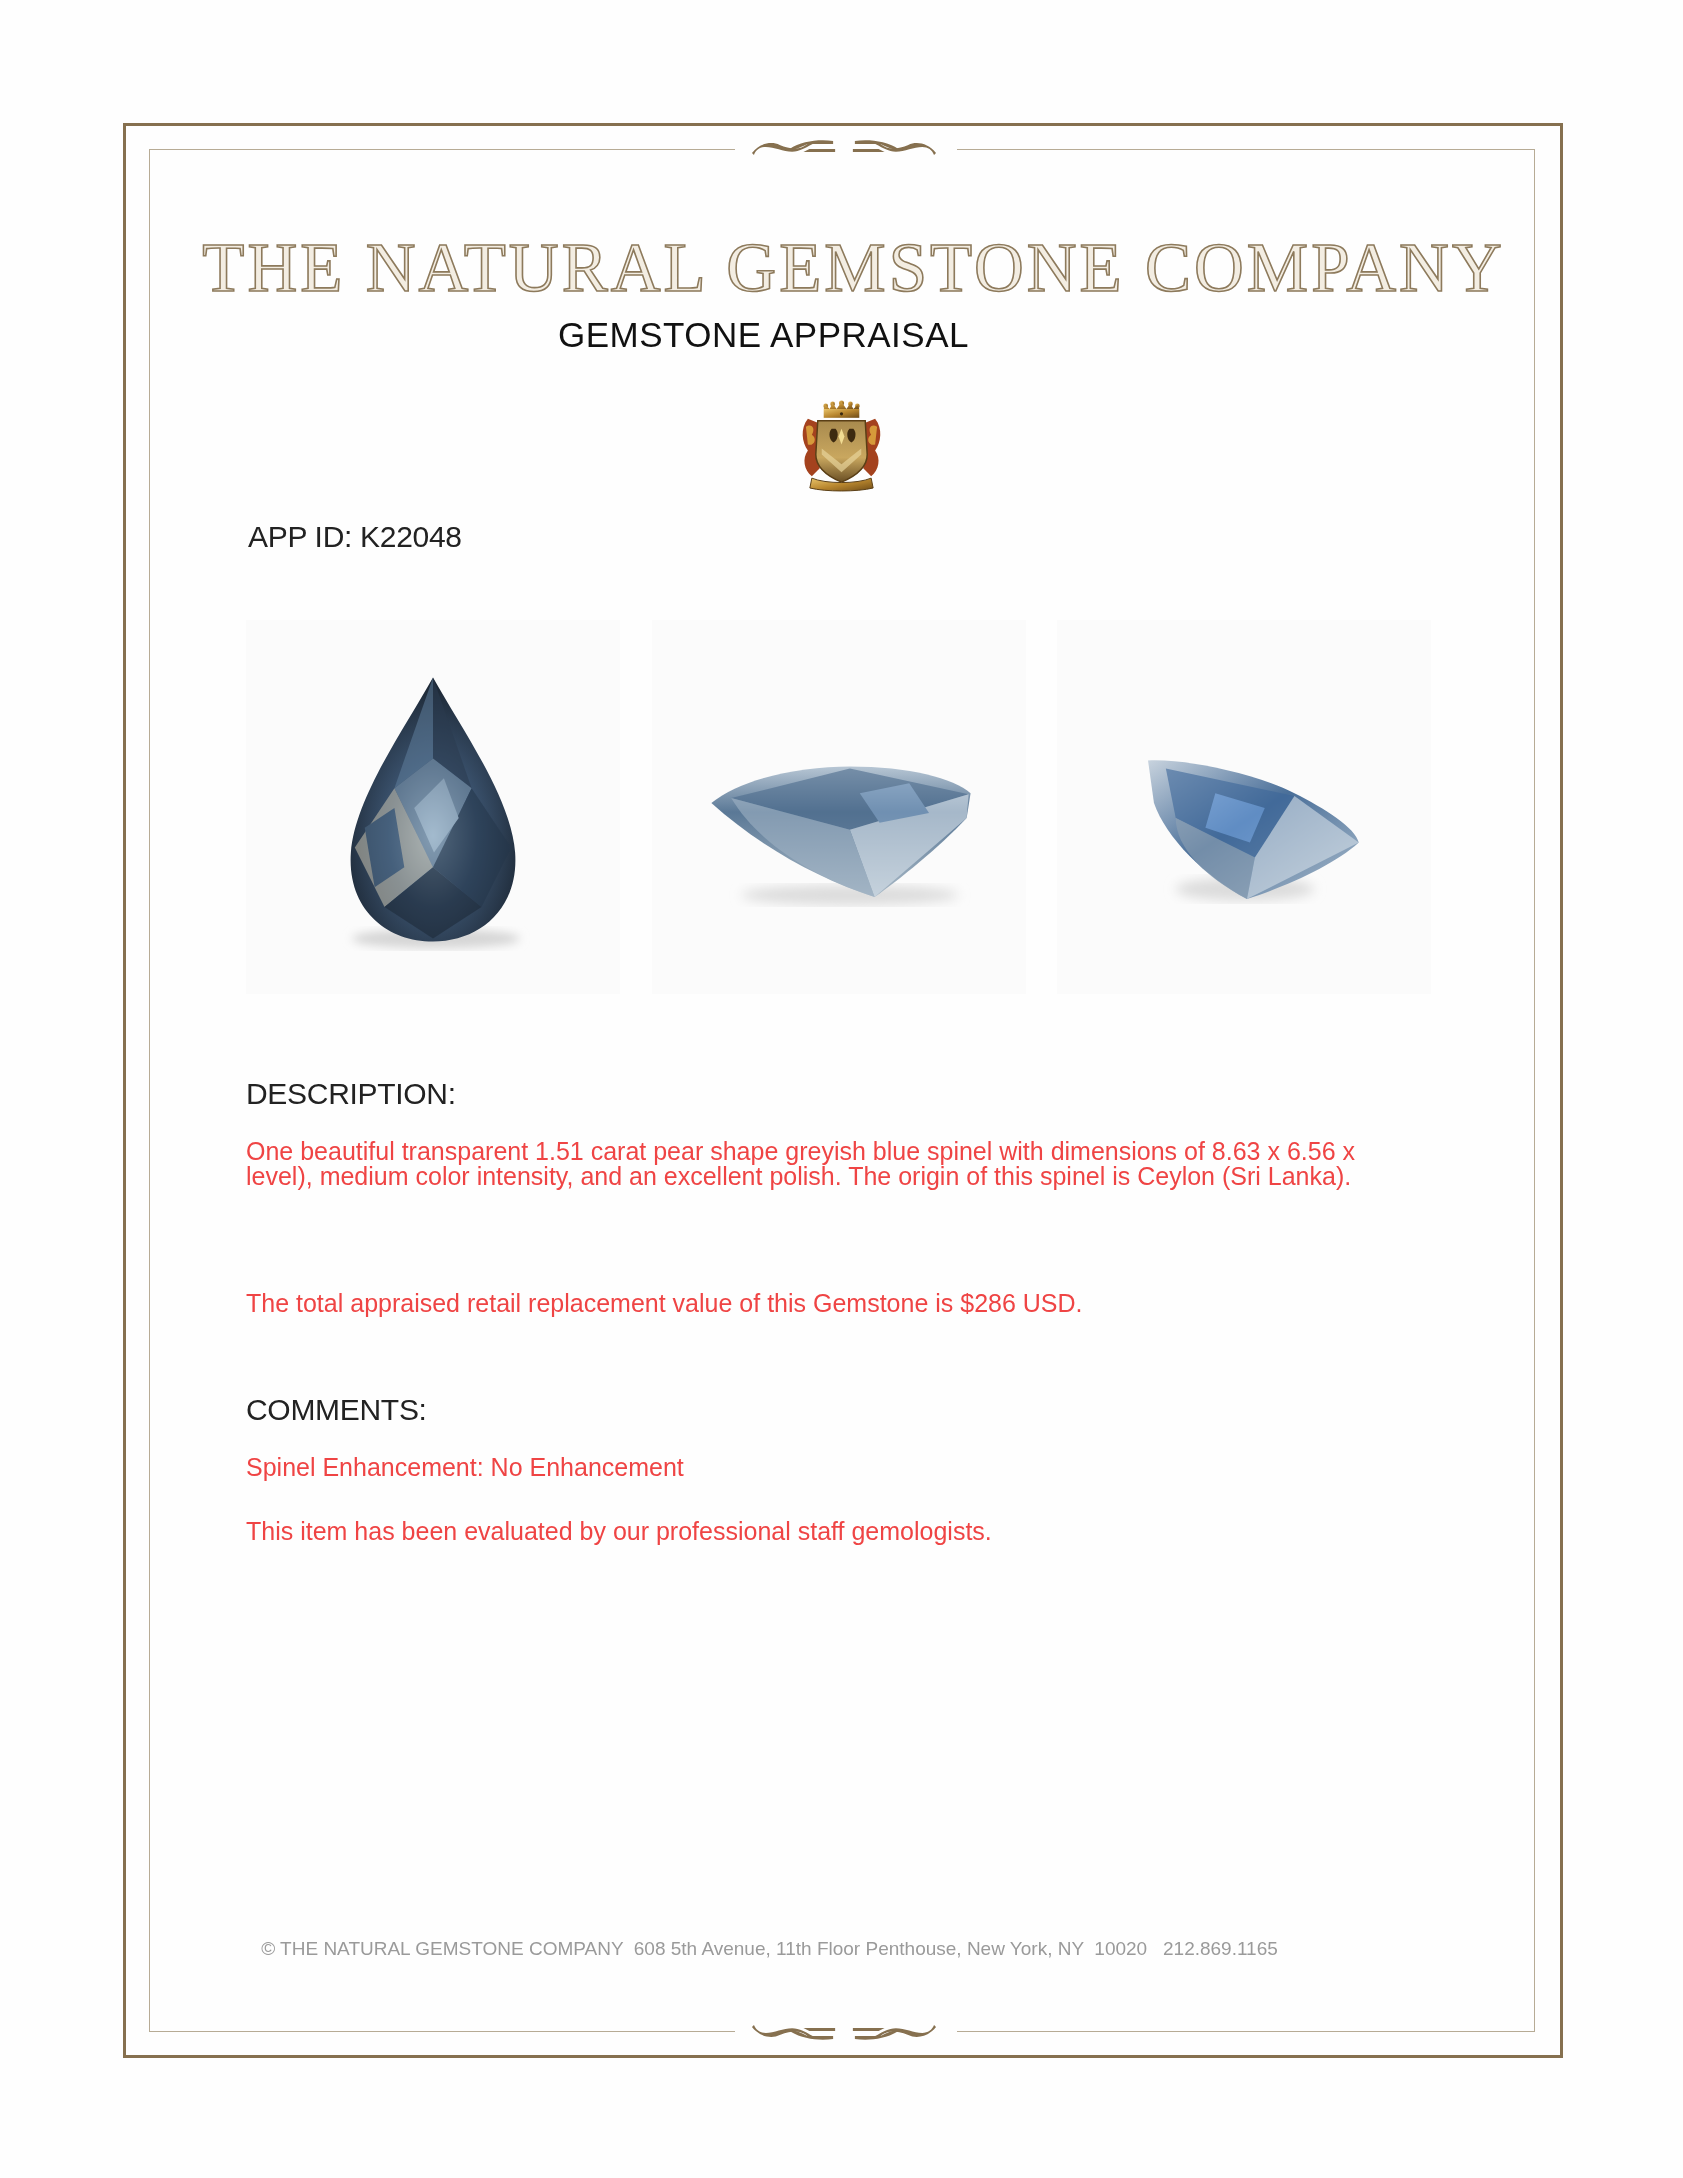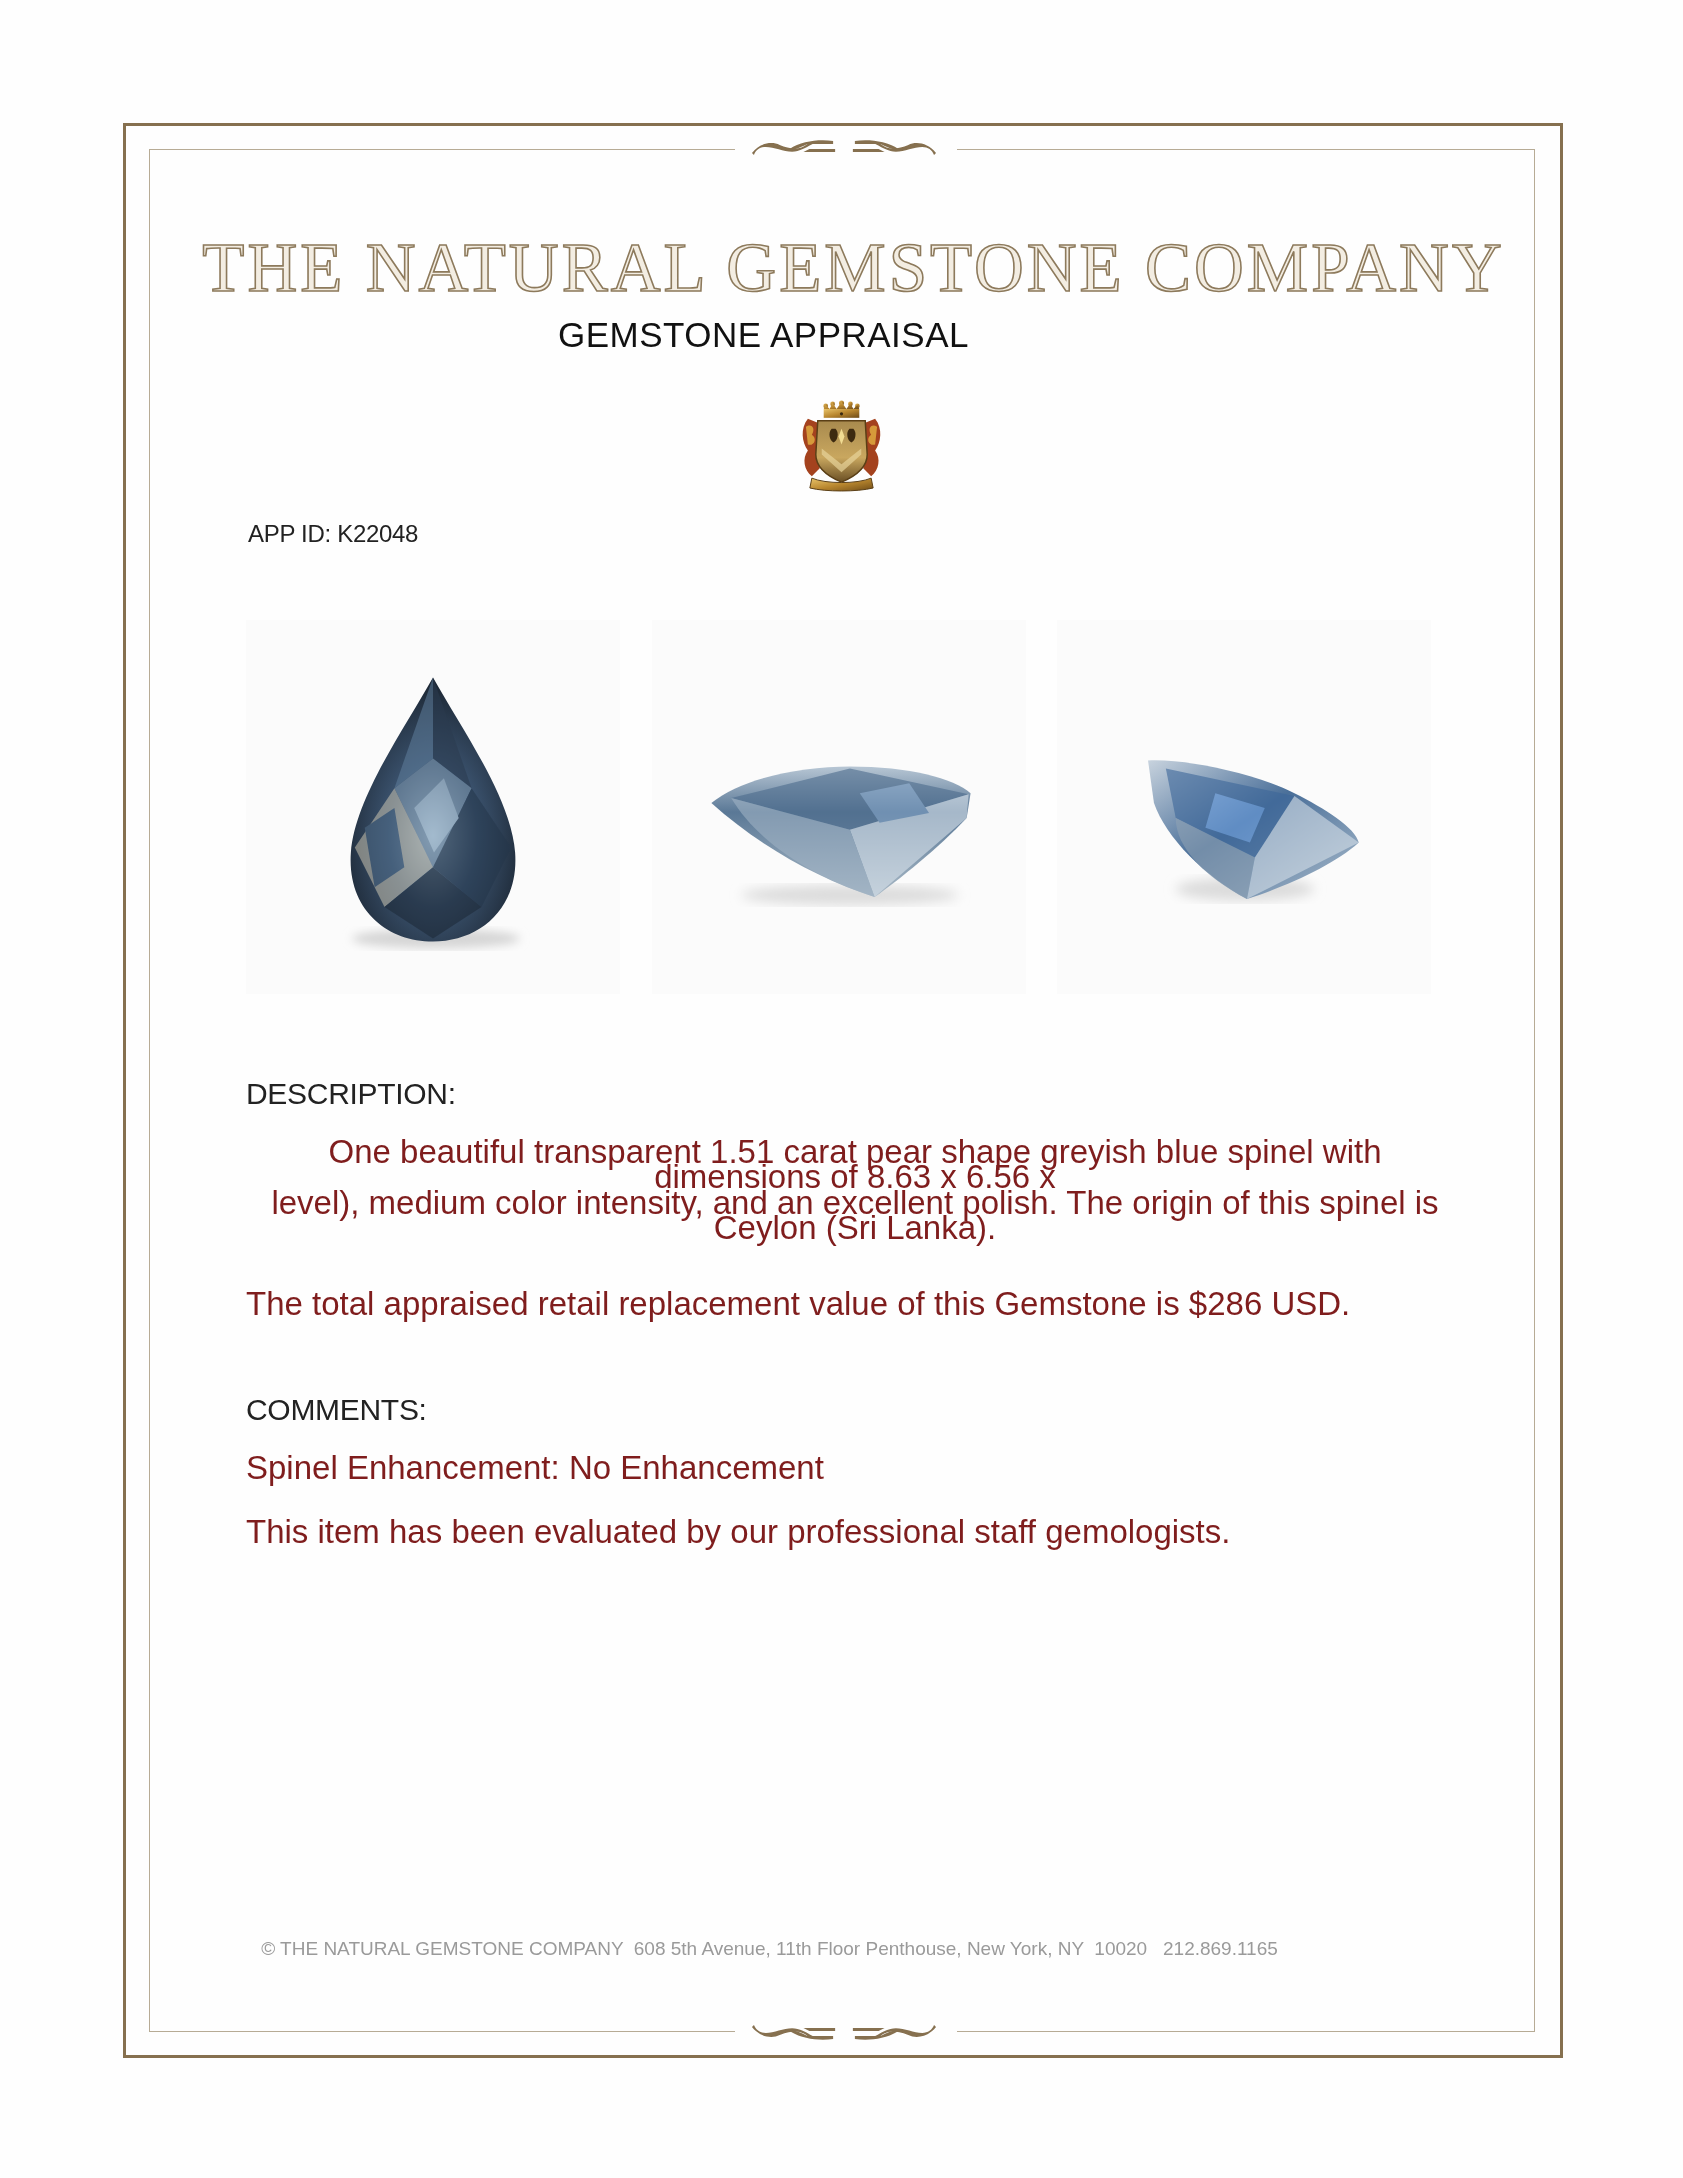--- a/index.html
+++ b/index.html
@@ -5,25 +5,25 @@
   html, body { margin:0; padding:0; }
   body { width:1683px; height:2178px; background:#fefefe; position:relative; overflow:hidden; font-family:"Liberation Sans", sans-serif; color:#1a1a1a; }
   .abs { position:absolute; }
   .outer-frame { left:123px; top:123px; width:1434px; height:1929px; border:3px solid #86704f; box-sizing:content-box; }
   .inner-frame { left:149px; top:149px; width:1384px; height:1881px; border:1.5px solid #b7ab95; }
   .frame-gap { background:#fefefe; height:8px; }
   .ornament { width:188px; height:22px; }
   .title { left:0; width:1683px; top:234px; text-align:center; font-family:"Liberation Serif", "DejaVu Serif", serif; font-size:69px; letter-spacing:3px; color:#f3ede2; -webkit-text-stroke:1.6px #8d7a5c; line-height:1; white-space:nowrap;padding-left:12px; }
   .subtitle { left:0; width:1527px; top:317px; text-align:center; font-size:35px; color:#111; line-height:1; letter-spacing:0.5px; }
   .crest { left:798px; top:399px; width:87px; height:93px; }
-  .app-id { left:248px; top:522px; font-size:24px; color:#222; line-height:1; letter-spacing:-0.3px; }
+  .app-id { left:248px; top:522px; font-size:30px; color:#222; line-height:1; letter-spacing:-0.3px; }
   .photo { top:620px; width:374px; height:374px; background:#fbfbfb; }
   .photo svg { width:100%; height:100%; display:block; }
   .section-head { font-size:30px; color:#222; line-height:1; letter-spacing:-0.3px; }
-  .body-text { font-size:33px; color:#7f1d1d; line-height:25.4px;text-align:center; }
+  .body-text { font-size:25px; color:#ef4444; line-height:25.4px; }
   .desc { left:246px; top:1139px; width:1218px; }
   .footer { left:0; width:1539px; text-align:center; font-size:19px; color:#9a9a9a; line-height:27px; top:1881px; white-space:pre; }
 </style>
 </head>
 <body>
 
 <div class="abs outer-frame"></div>
 <div class="abs inner-frame"></div>
 
 <div class="abs frame-gap" style="left:735px; top:145px; width:222px;"></div>

